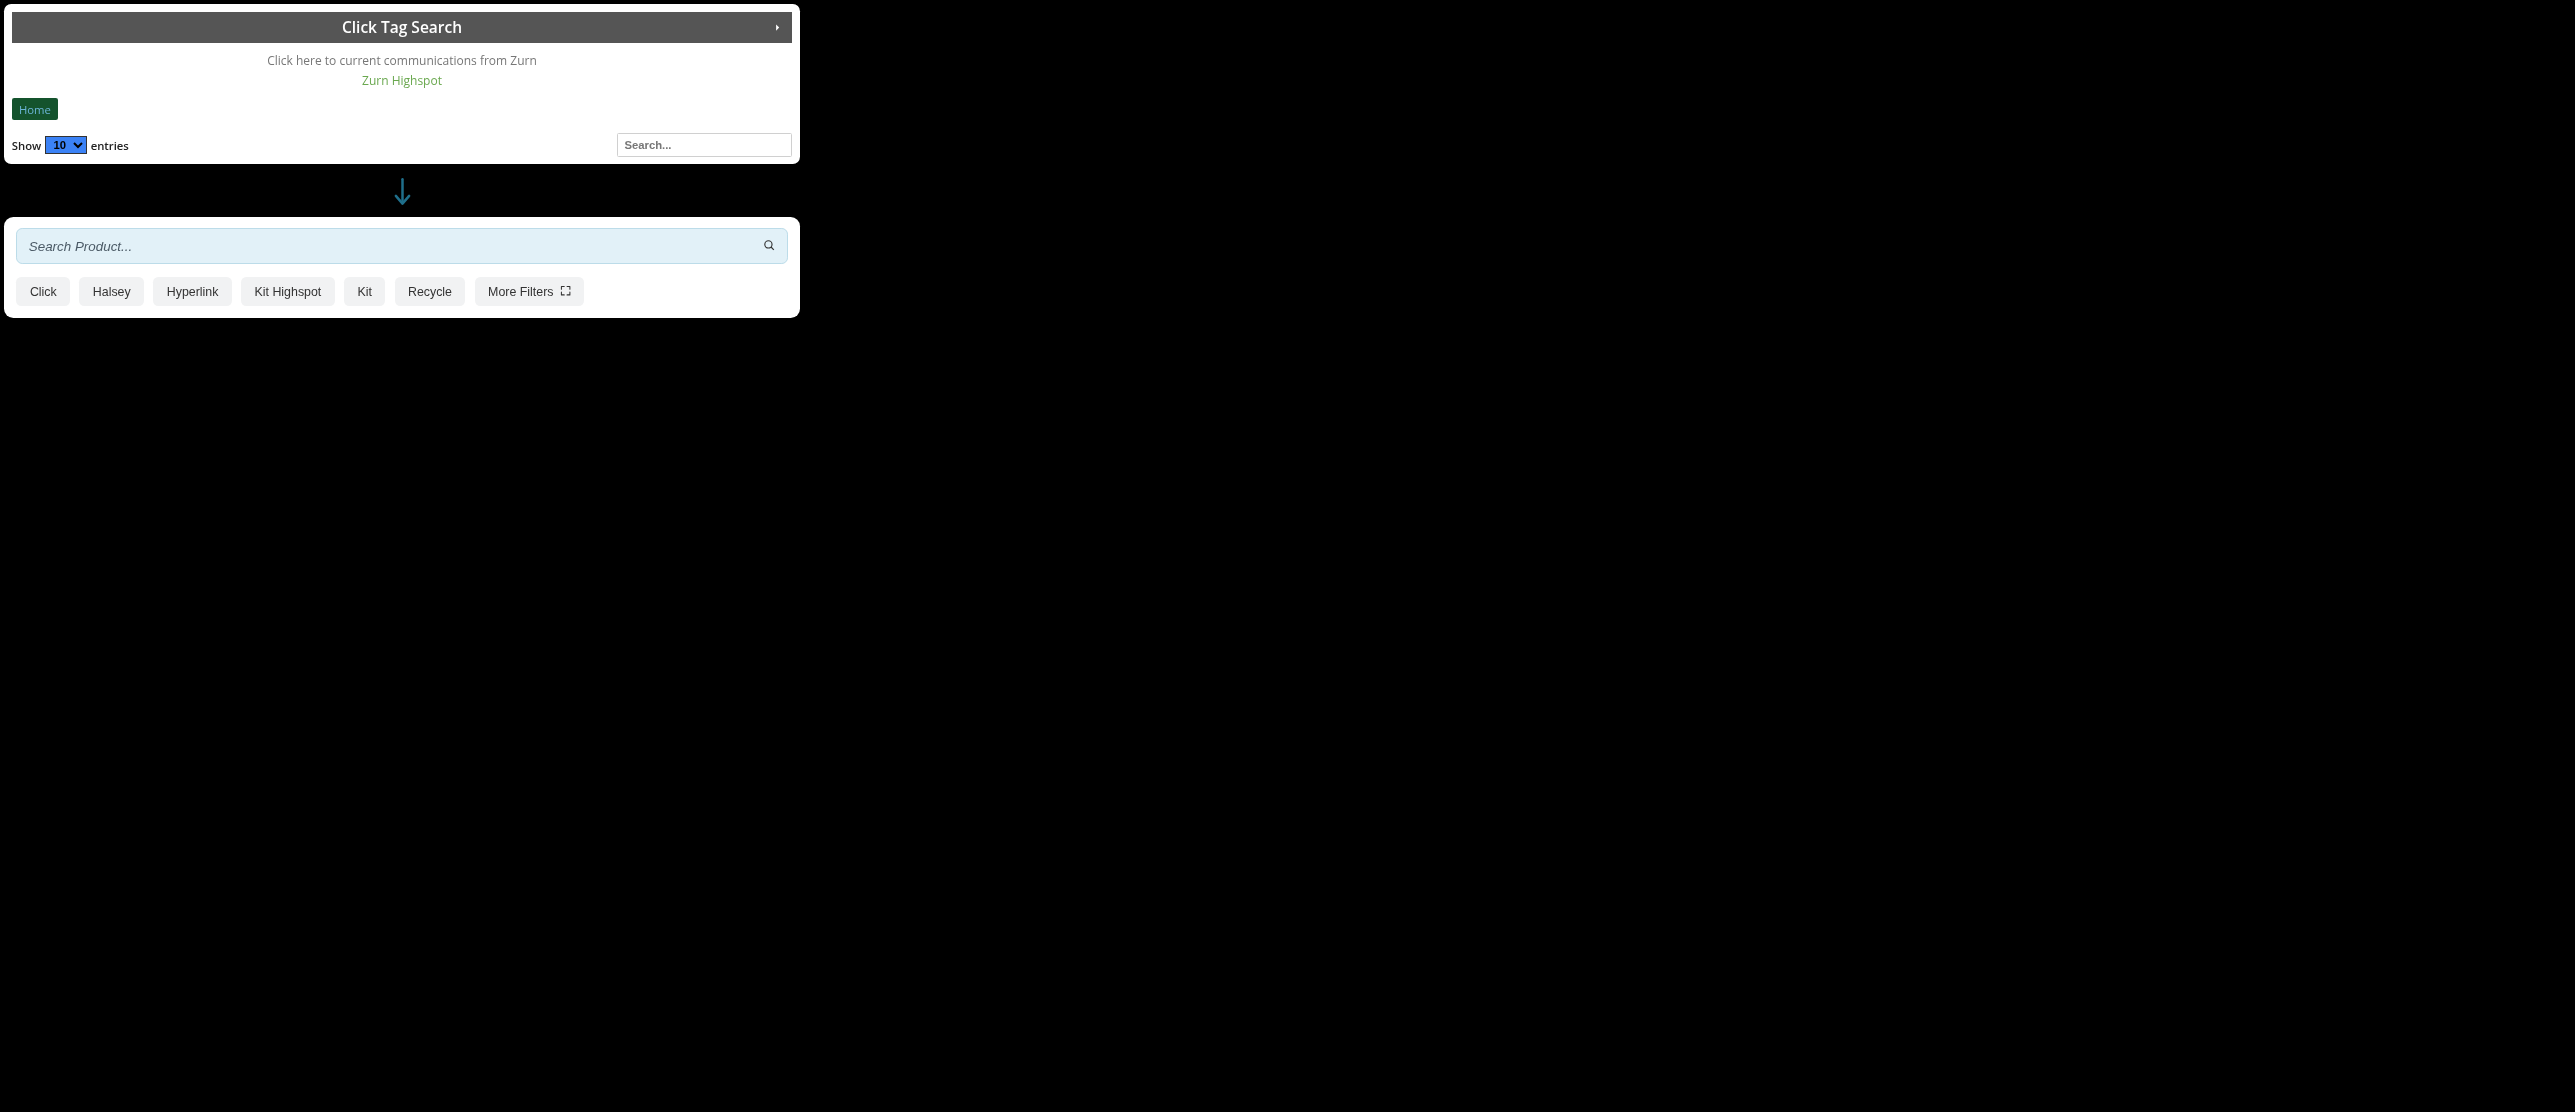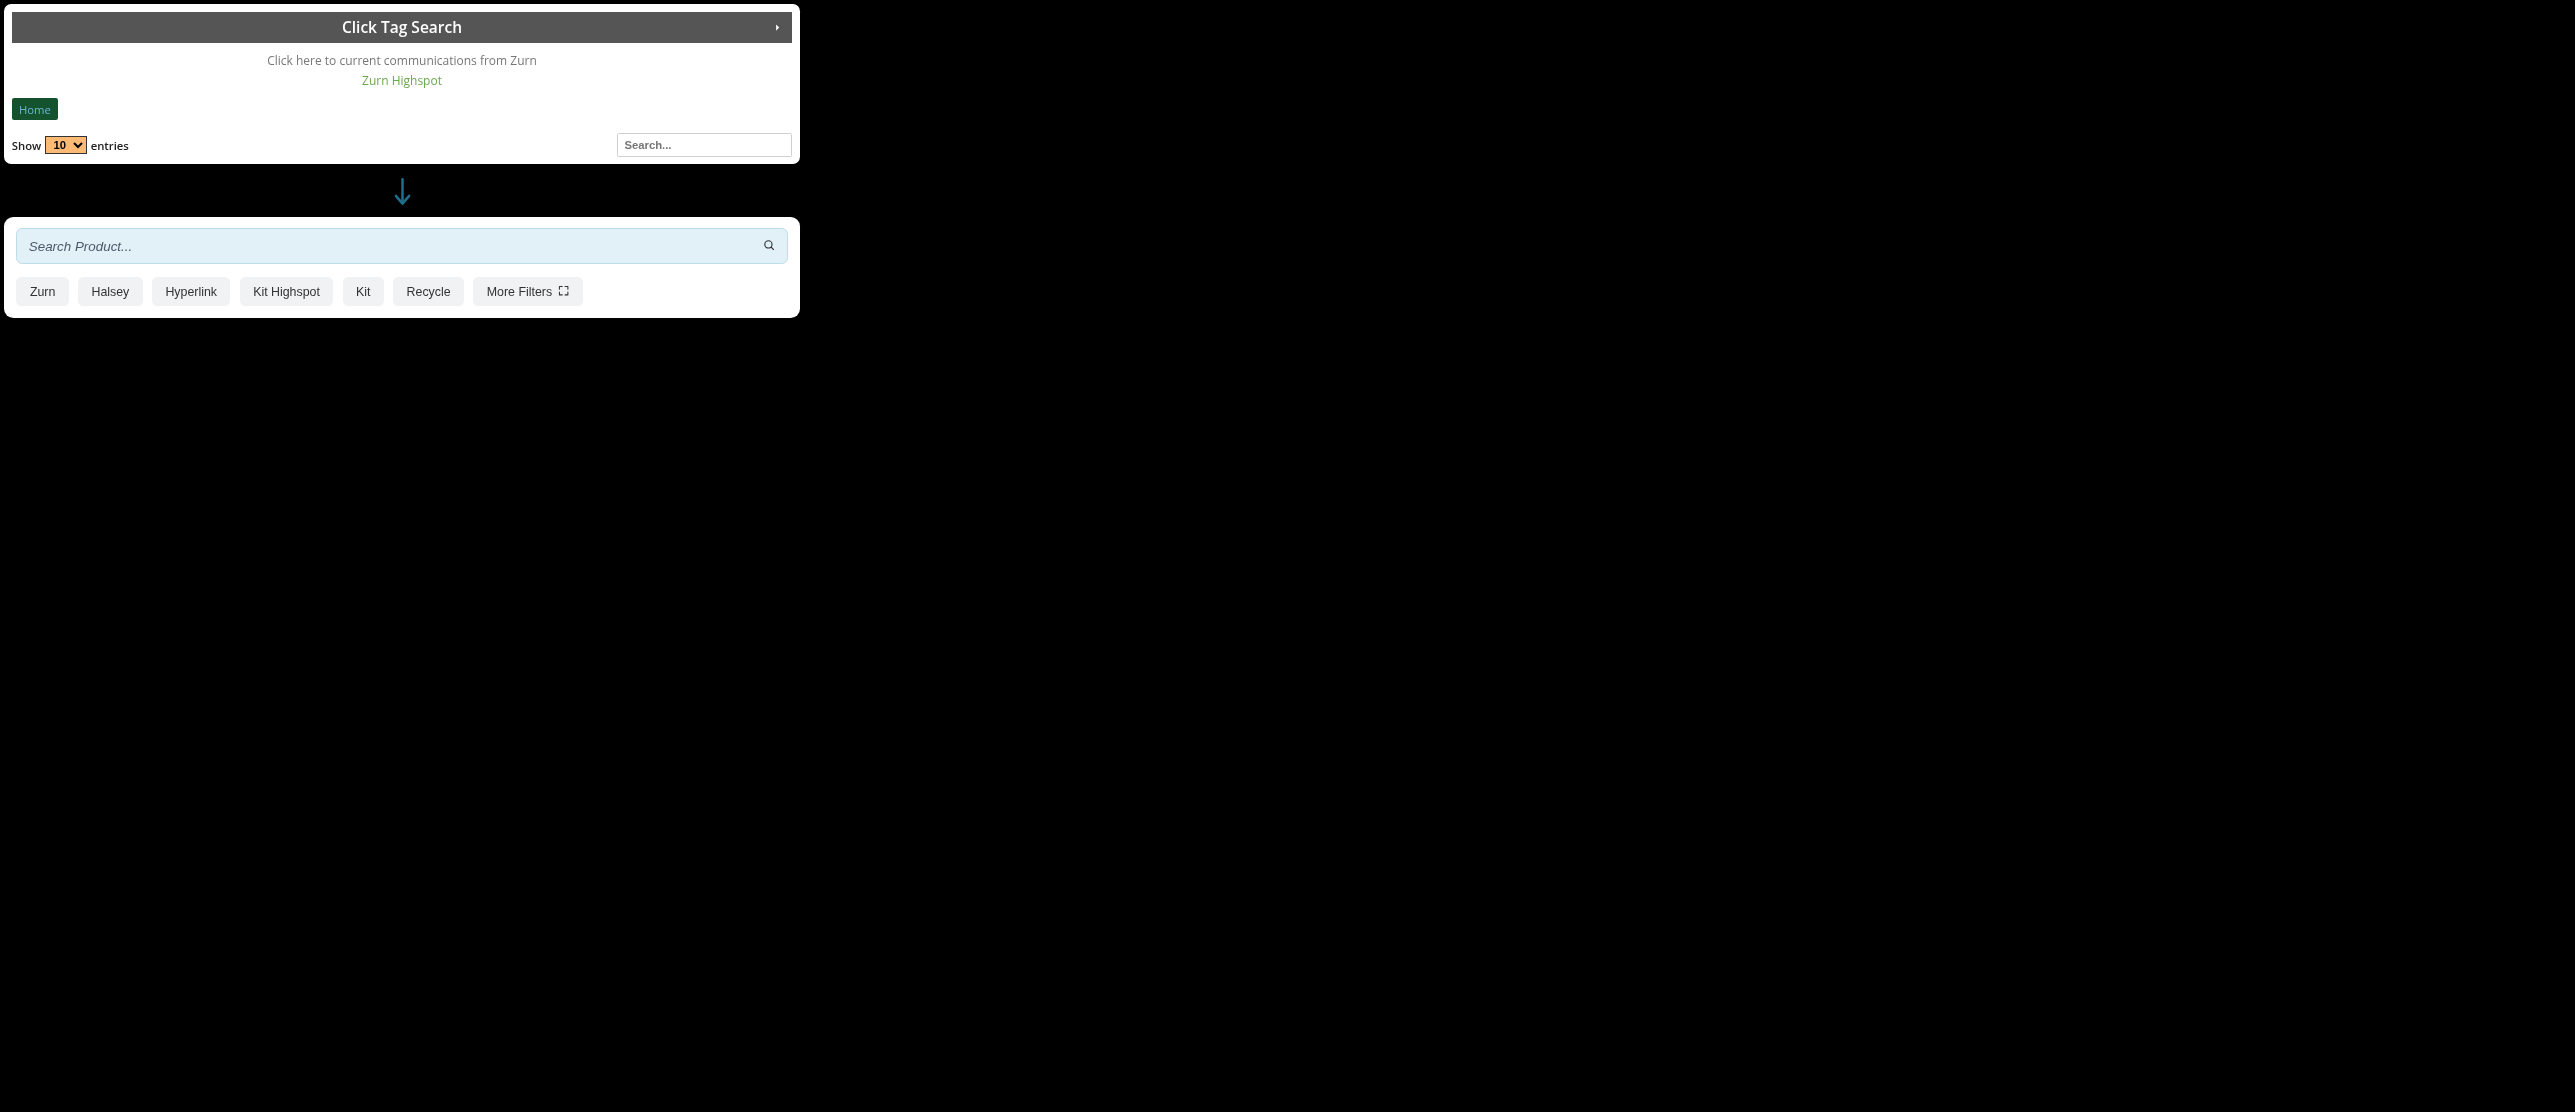--- a/index.html
+++ b/index.html
@@ -84,21 +84,21 @@
     gap: 4.1px;
     font-size: 11.3px;
     font-weight: 600;
     color: #222;
   }
   .show-entries select {
     font-size: 11.3px;
     font-weight: 600;
     padding: 1px 3.1px;
     border: 0.8px solid #333;
-    background: #fdba74;
+    background: #3b82f6;
   }
   .old-search {
     width: 175px;
     height: 24px;
     border: 0.5px solid #d0d0d0;
     border-radius: 1.5px;
     font-size: 11.3px;
     padding: 0 6.2px;
     color: #555;
     font-weight: 600;
@@ -220,21 +220,21 @@
     <span class="new-search-icon">
       <svg viewBox="0 0 24 24">
           <circle cx="10.5" cy="10.5" r="7"></circle>
           <line x1="21" y1="21" x2="15.5" y2="15.5"></line>
         </svg>
     </span>
   </div>
 
   <div class="filter-row">
     <button class="filter-chip">
-        <span>Zurn</span>
+        <span>Click</span>
       </button>
     <button class="filter-chip">
         <span>Halsey</span>
       </button>
     <button class="filter-chip">
         <span>Hyperlink</span>
       </button>
     <button class="filter-chip">
         <span>Kit Highspot</span>
       </button>

